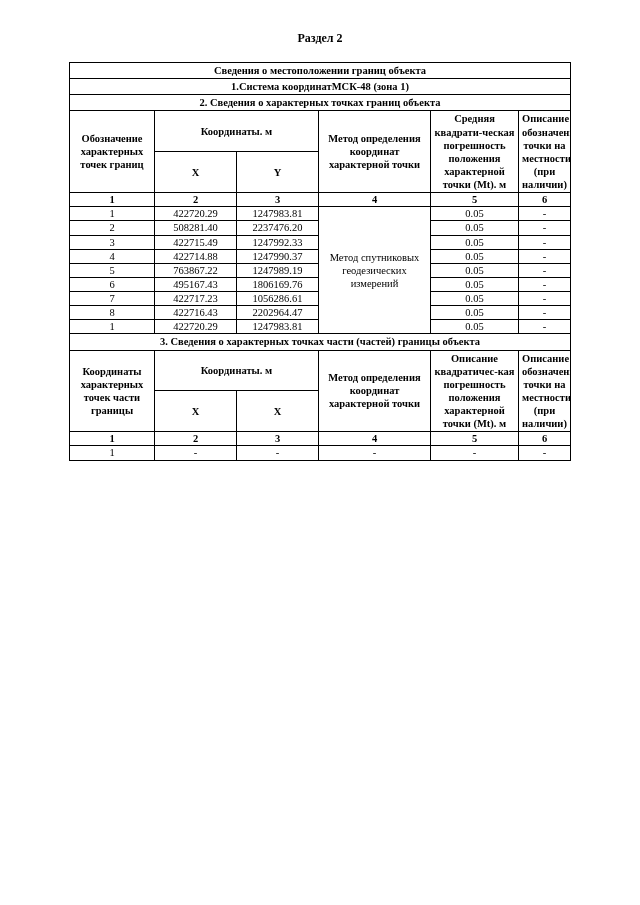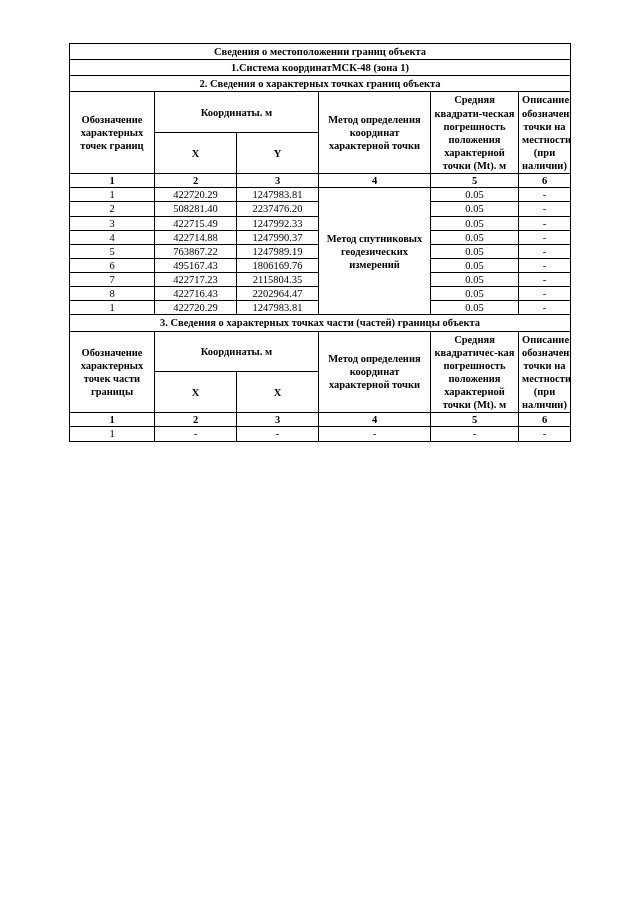--- a/index.html
+++ b/index.html
@@ -30,27 +30,28 @@
     line-height: 1.25;
     padding: 1px 3px;
     text-align: center;
     vertical-align: middle;
     overflow: hidden;
   }
   td.b { font-weight: bold; }
   td.left { text-align: left; }
   tr.data-row td { height: 14px; padding: 0 3px; }
   tr.num-row td { height: 14px; padding: 0 3px; font-weight: bold; }
-  td.method-cell { vertical-align: middle; font-weight: bold; }
+  td.method-cell { vertical-align: middle; }
 </style>
 </head>
 <body>
 
 <div class="page">
 
+  <div class="doc-title">Раздел 2</div>
 
   <table class="main">
     <colgroup>
       <col style="width:85px">
       <col style="width:82px">
       <col style="width:82px">
       <col style="width:112px">
       <col style="width:88px">
       <col style="width:52px">
     </colgroup>
@@ -128,21 +129,21 @@
     <tr class="data-row">
       <td>6</td>
       <td>495167.43</td>
       <td>1806169.76</td>
       <td>0.05</td>
       <td>-</td>
     </tr>
     <tr class="data-row">
       <td>7</td>
       <td>422717.23</td>
-      <td>2115804.35</td>
+      <td>1056286.61</td>
       <td>0.05</td>
       <td>-</td>
     </tr>
     <tr class="data-row">
       <td>8</td>
       <td>422716.43</td>
       <td>2202964.47</td>
       <td>0.05</td>
       <td>-</td>
     </tr>
@@ -152,24 +153,24 @@
       <td>1247983.81</td>
       <td>0.05</td>
       <td>-</td>
     </tr>
 
     <tr>
       <td colspan="6" class="b left">3. Сведения о характерных точках части (частей) границы объекта</td>
     </tr>
 
     <tr>
-      <td rowspan="2" class="b">Обозначение характерных точек части границы</td>
+      <td rowspan="2" class="b">Координаты характерных точек части границы</td>
       <td colspan="2" class="b">Координаты. м</td>
       <td rowspan="2" class="b">Метод определения координат характерной точки</td>
-      <td rowspan="2" class="b">Средняя квадратичес-кая погрешность положения характерной точки (Mt). м</td>
+      <td rowspan="2" class="b">Описание квадратичес-кая погрешность положения характерной точки (Mt). м</td>
       <td rowspan="2" class="b">Описание обозначения точки на местности (при наличии)</td>
     </tr>
     <tr>
       <td class="b">X</td>
       <td class="b">X</td>
     </tr>
 
     <tr class="num-row">
       <td>1</td>
       <td>2</td>

